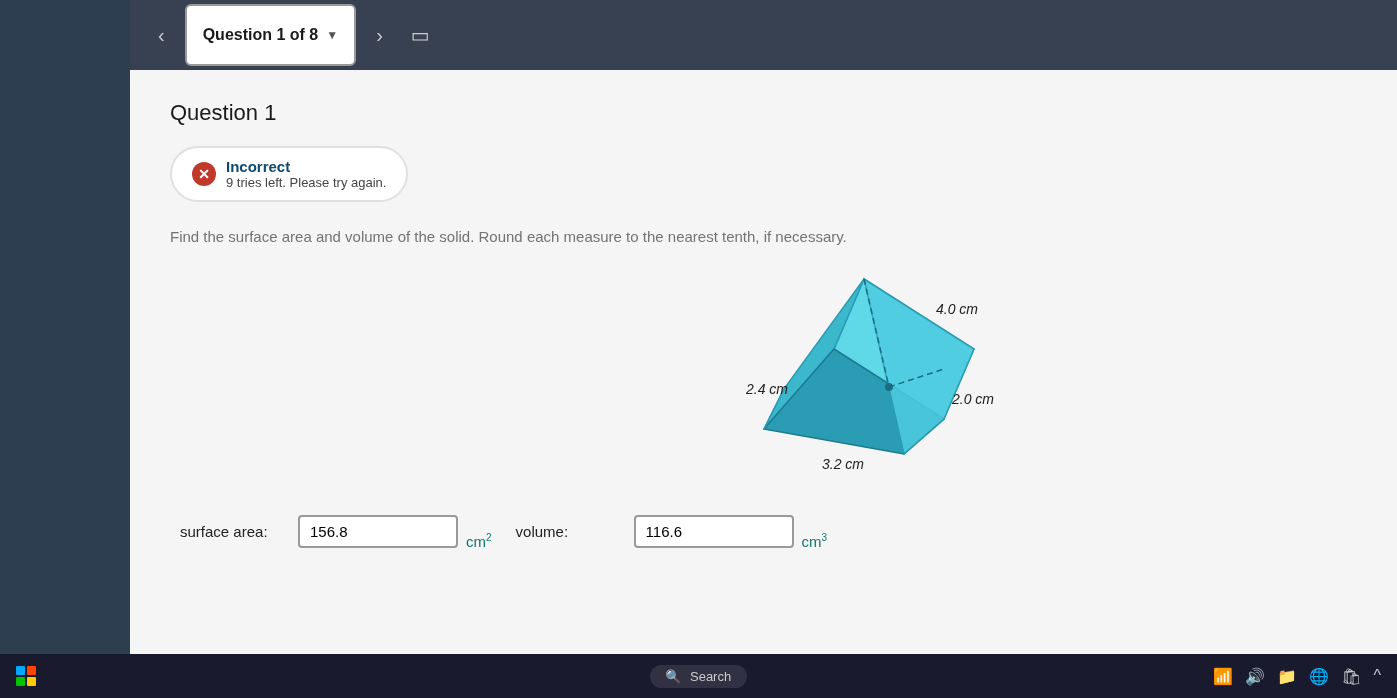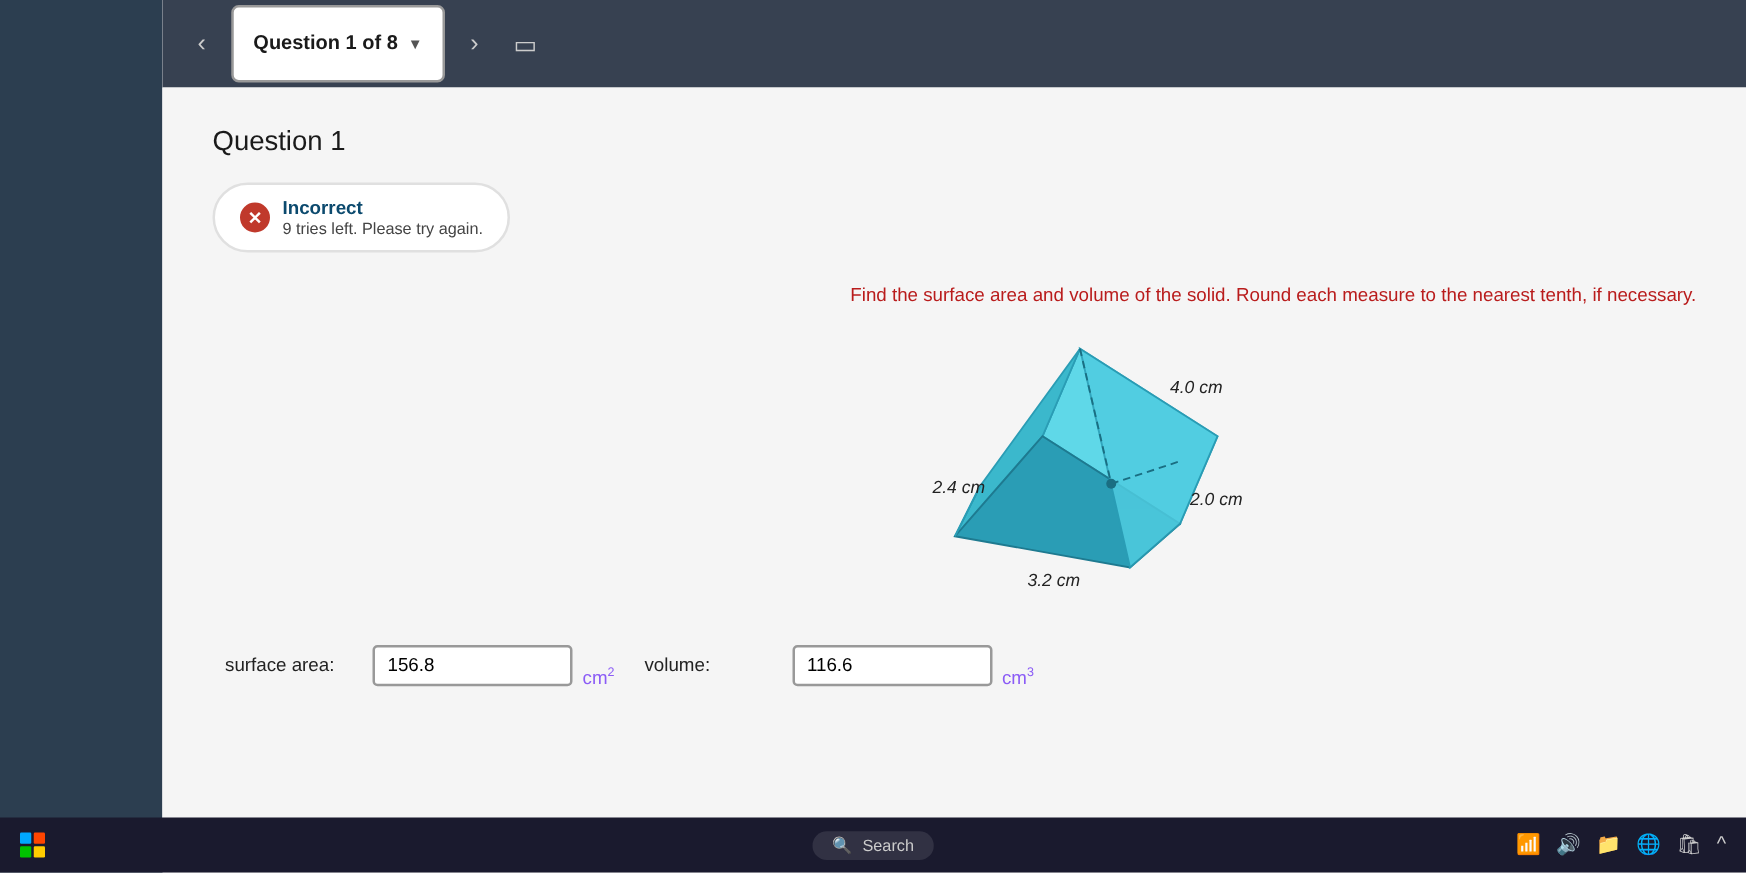--- a/index.html
+++ b/index.html
@@ -139,24 +139,23 @@
     }
 
     .incorrect-subtitle {
       font-size: 13px;
       color: #444;
     }
 
     
     .question-text {
       font-size: 15px;
-      color: #b91c1c;
+      color: #737373;
       margin-bottom: 20px;
       line-height: 1.5;
-      text-align: right;
     }
 
     
     .diagram-area {
       display: flex;
       justify-content: center;
       margin-bottom: 30px;
       position: relative;
       font-style: italic;
     }
@@ -186,21 +185,21 @@
       border-radius: 4px;
       padding: 6px 10px;
       font-size: 15px;
       width: 160px;
       background: white;
       outline: none;
     }
 
     .unit-label {
       font-size: 15px;
-      color: #8b5cf6;
+      color: #0f766e;
       margin-top: 19px;
     }
 
     sup {
       font-size: 10px;
     }
 
     
     .taskbar {
       position: absolute;

